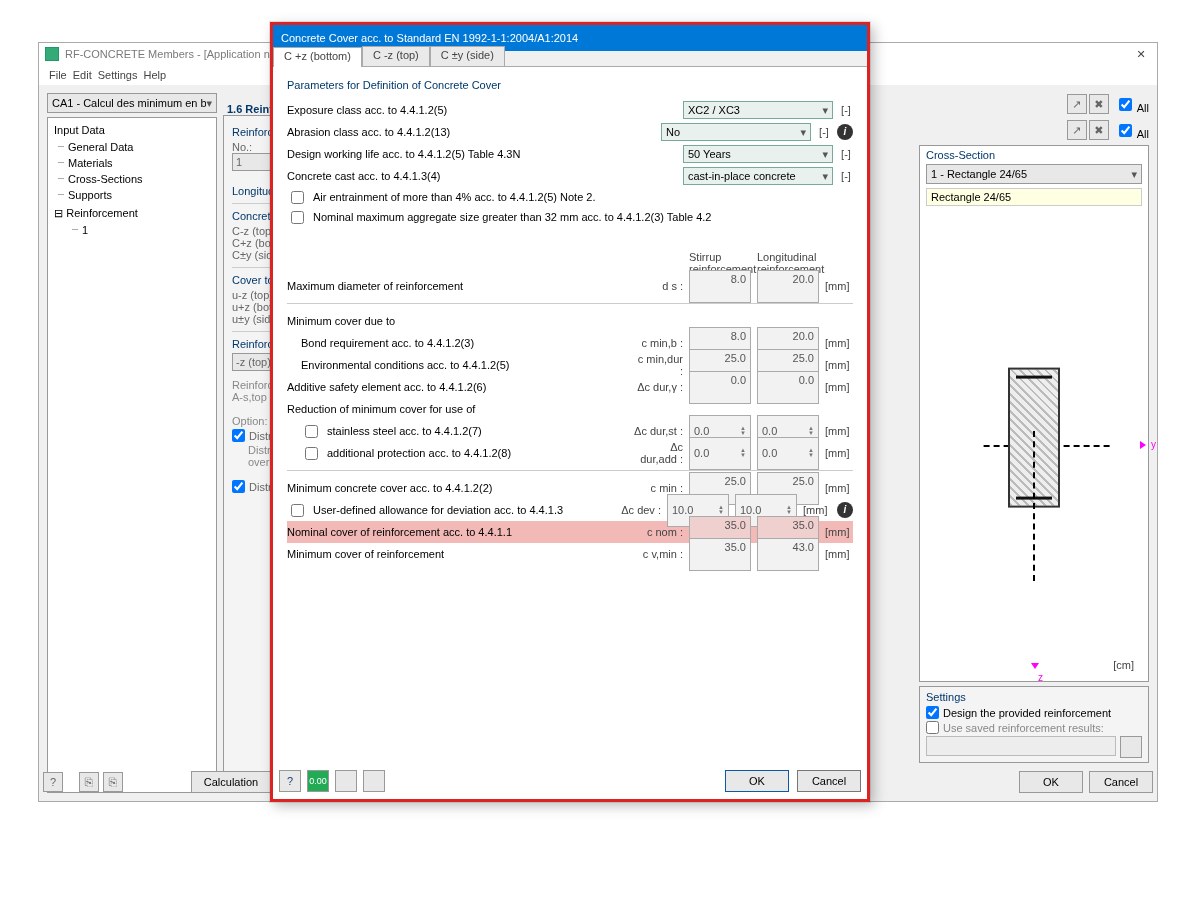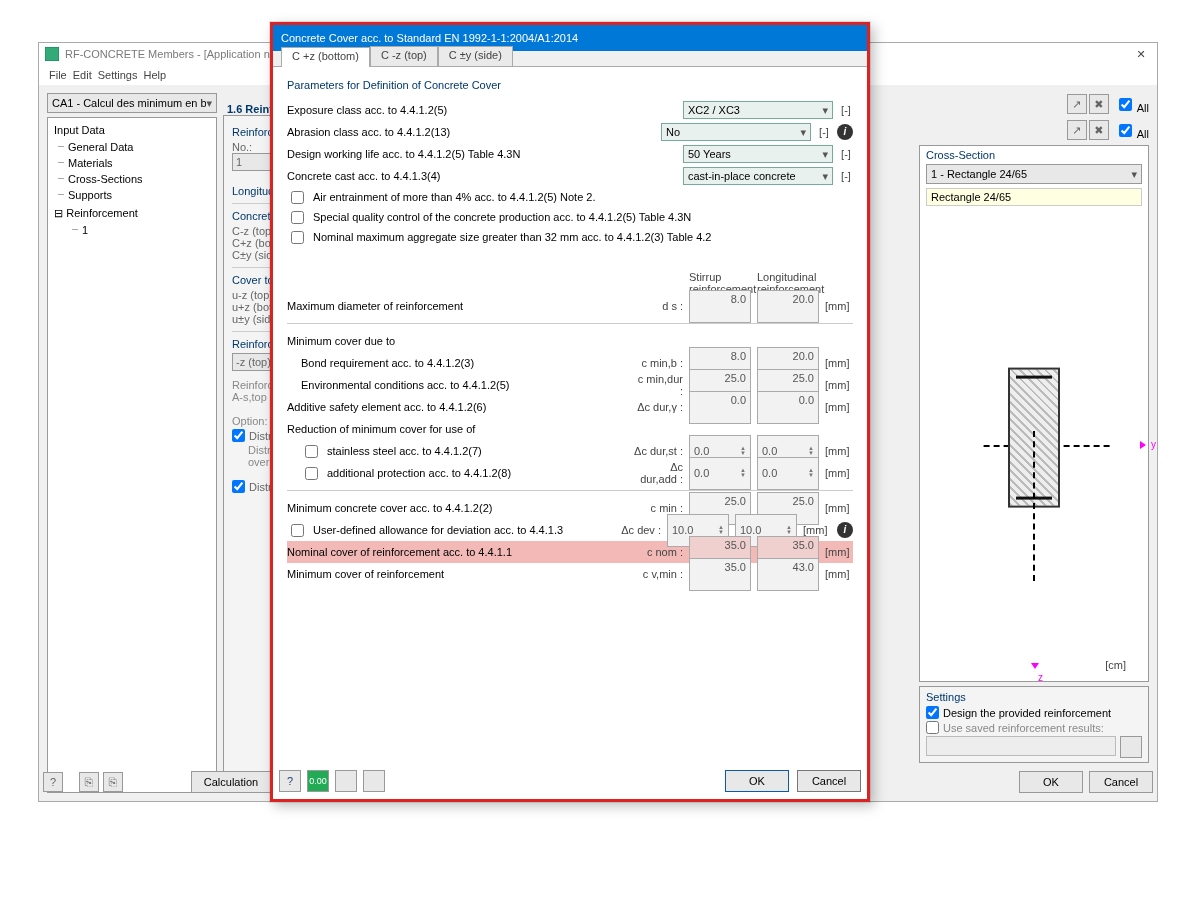--- a/index.html
+++ b/index.html
@@ -38,21 +38,21 @@
   .settingsbox .hdr{color:#00386b;margin-bottom:3px}
   .chkrow{display:flex;align-items:center;gap:4px;margin:2px 0}
   .chkrow input{margin:0}
   .greydrop{border:1px solid #bbb;background:#ededed;height:20px;flex:1;margin-right:4px}
   .iconbtn{width:22px;height:22px;border:1px solid #999;background:#e8e8e8}
   .bottombar{position:absolute;left:4px;right:4px;bottom:6px;height:26px;display:flex;align-items:center;gap:4px}
   .bottombar .btn{width:64px;height:22px;border:1px solid #999;background:#e8e8e8;text-align:center;line-height:20px}
   
   .modalwrap{position:absolute;left:270px;top:22px;width:600px;height:780px;border:3px solid #d22;background:#fff;box-shadow:0 0 0 1px rgba(0,0,0,0.1),4px 4px 12px rgba(0,0,0,.25)}
   .modaltitle{height:26px;background:#0078d7;color:#fff;padding:0 8px;display:flex;align-items:center}
-  .modaltabs{height:16px;display:flex;align-items:flex-end;padding-left:8px;background:#f0f0f0;border-bottom:1px solid #aaa}
+  .modaltabs{height:16px;display:flex;align-items:flex-end;background:#f0f0f0;border-bottom:1px solid #aaa}
   .modaltabs .tab{height:20px;padding:2px 10px;border:1px solid #aaa;border-bottom:none;margin-right:0;background:#eaeaea;color:#444}
   .modaltabs .tab.active{background:#fff;position:relative;top:1px}
   .modalbody{position:absolute;top:48px;left:6px;right:6px;bottom:34px;background:#fff;padding:6px 8px;overflow:hidden}
   .paramhdr{color:#00386b;margin-bottom:8px}
   .row{display:flex;align-items:center;height:22px;gap:6px}
   .row .lab{flex:1;white-space:nowrap;overflow:hidden}
   .sel{width:150px;height:18px;border:1px solid #7a9;background:#e9f1ee;display:flex;align-items:center;padding:0 4px}
   .selchev{margin-left:auto;color:#555}
   .suffix{width:14px;text-align:center;color:#444}
   .infoico{width:16px;height:16px;border-radius:50%;background:#333;color:#fff;text-align:center;line-height:16px;font-weight:bold;font-style:italic;font-size:10px}
@@ -76,21 +76,21 @@
   .smico{width:22px;height:22px;border:1px solid #999;background:#e8e8e8;margin-right:2px}
   
   .rect{position:absolute;left:50%;top:50%;transform:translate(-50%,-56%);width:52px;height:140px;background:repeating-linear-gradient(45deg,#bbb 0 2px,#eee 2px 6px);border:2px solid #333}
   .rect .bar{position:absolute;left:6px;right:6px;height:3px;background:#111}
   .axisY{position:absolute;left:50%;top:50%;width:126px;border-top:2px dashed #000;transform:translate(-40%,-54%)}
   .axisZ{position:absolute;left:50%;top:50%;height:150px;border-left:2px dashed #000;transform:translate(-1px,-10%)}
   .ylab{position:absolute;right:-14px;top:50%;color:#f0f;font-size:10px;transform:translateY(-60%)}
   .zlab{position:absolute;left:50%;bottom:-6px;color:#f0f;font-size:10px;transform:translateX(4px)}
   .arrowY{position:absolute;right:-4px;top:50%;width:0;height:0;border-left:6px solid #f0f;border-top:4px solid transparent;border-bottom:4px solid transparent;transform:translateY(-62%)}
   .arrowZ{position:absolute;left:50%;bottom:8px;width:0;height:0;border-top:6px solid #f0f;border-left:4px solid transparent;border-right:4px solid transparent;transform:translateX(-3px)}
-  .cmunit{position:absolute;right:16px;bottom:6px;color:#444}
+  .cmunit{position:absolute;right:8px;bottom:6px;color:#444}
 </style>
 </head>
 <body>
 
 <div class="outer">
   <div class="mainwin">
 
     <div class="titlebar">
       <span class="ico">
         <svg width="14" height="14">
@@ -289,24 +289,20 @@
           </div>
         <span class="suffix">[-]</span>
       </div>
 
       <div class="chkline">
           <input type="checkbox" style="">
           <span>Air entrainment of more than 4% acc. to 4.4.1.2(5) Note 2.</span>
         </div>
       <div class="chkline">
           <input type="checkbox" style="">
-          <span>Special quality control of the concrete production acc. to 4.4.1.2(5) Table 4.3N</span>
-        </div>
-      <div class="chkline">
-          <input type="checkbox" style="">
           <span>Nominal maximum aggregate size greater than 32 mm acc. to  4.4.1.2(3) Table 4.2</span>
         </div>
 
       <div class="colhdrs">
         <div style="white-space:pre-line">Stirrup
 reinforcement</div>
         <div style="white-space:pre-line">Longitudinal
 reinforcement</div>
         <div style="width:28px"></div>
       </div>

